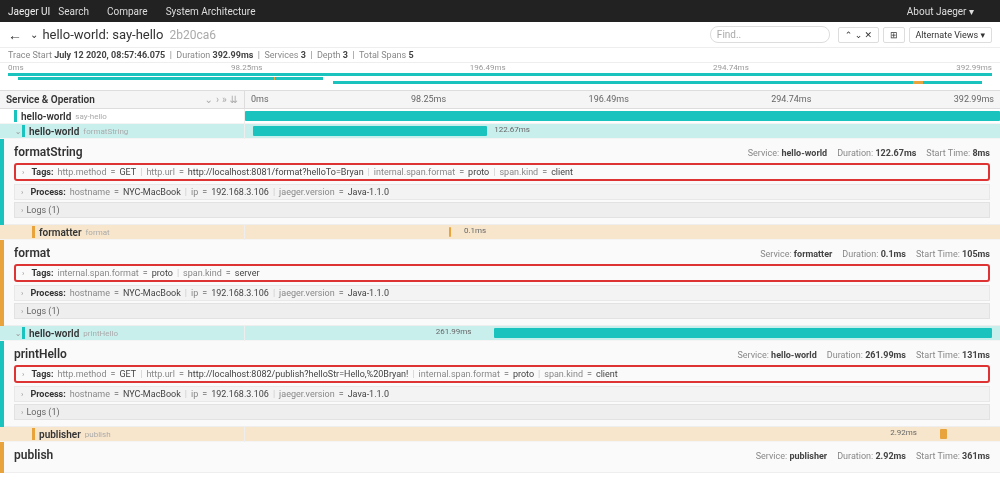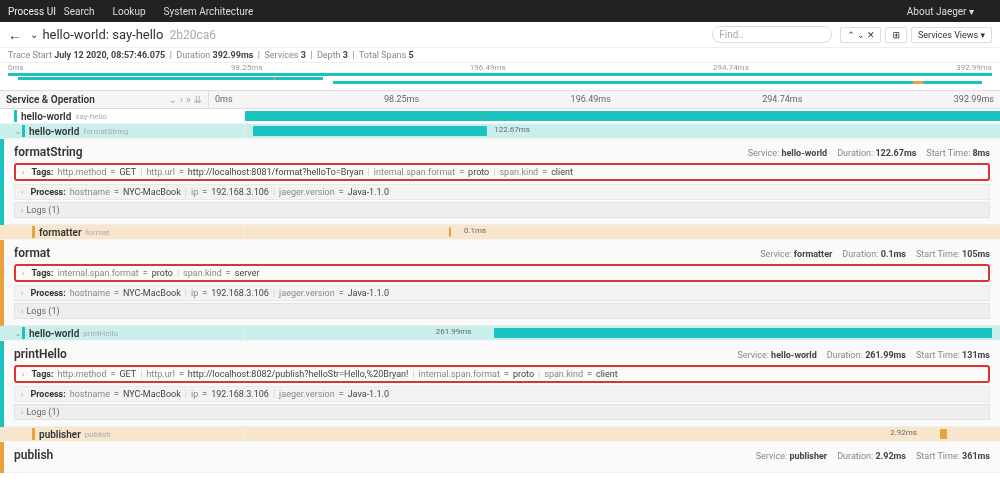--- a/index.html
+++ b/index.html
@@ -18,21 +18,21 @@
 .header .find{border:1px solid #ddd;padding:2px 6px;font-size:10px;width:120px;color:#aaa;border-radius:8px}
 .header .btns{display:flex;gap:4px;margin-left:8px}
 .header .btn{border:1px solid #ddd;padding:2px 6px;font-size:9px;border-radius:2px;cursor:pointer}
 .meta{font-size:9px;color:#888;padding:2px 8px;border-bottom:1px solid #eee}
 .meta b{color:#444}
 .minimap{height:28px;border-bottom:1px solid #ddd;position:relative;padding:0 8px}
 .minimap .ticks{display:flex;justify-content:space-between;font-size:8px;color:#999;height:10px}
 .minimap .bars{position:relative;height:14px}
 .mmbar{position:absolute;height:3px;background:#1ac3bd}
 .columns{display:flex;background:#f5f5f5;border-bottom:1px solid #ddd;font-size:10px}
-.left-col{width:209px;border-right:1px solid #ddd;padding:3px 6px;display:flex;align-items:flex-end}
+.left-col{width:245px;border-right:1px solid #ddd;padding:3px 6px;display:flex;align-items:flex-end}
 .left-col .lbl{font-weight:600}
 .left-col .icons{margin-left:auto;display:flex;gap:3px;color:#aaa}
 .right-col{flex:1;display:flex;justify-content:space-between;padding:3px 6px;font-size:9px;color:#666}
 .tree{display:flex}
 .tree-left{width:245px;border-right:1px solid #eee}
 .tree-right{flex:1;position:relative}
 .span-row{display:flex;align-items:center;font-size:10px;padding:1px 0;border-bottom:1px solid #f4f4f4;cursor:pointer}
 .tree-left .span-row{padding-left:6px}
 .span-row .marker{width:3px;height:12px;margin-right:4px}
 .span-row .svc{font-weight:600;color:#333}
@@ -61,39 +61,39 @@
 .detail-block{display:flex}
 .detail-block .color-strip{width:4px}
 .detail-block .detail{flex:1}
 .teal-bg{background:#c9efed}
 .orange-bg{background:#f7e6cc}
 </style>
 </head>
 <body>
 
 <div class="topbar">
-  <span class="brand">Process UI</span>
+  <span class="brand">Jaeger UI</span>
   <span class="navlink">Search</span>
-  <span class="navlink">Lookup</span>
+  <span class="navlink">Compare</span>
   <span class="navlink">System Architecture</span>
   <span class="spacer"></span>
   <span class="navlink">About Jaeger ▾</span>
 </div>
 
 <div class="header">
   <span class="back">←</span>
   <span class="chev">⌄</span>
   <span class="title">hello-world: say-hello</span>
   <span class="tid">2b20ca6</span>
   <span class="spacer"></span>
   <span class="find">Find..</span>
   <span class="btns">
     <span class="btn">⌃  ⌄  ✕</span>
     <span class="btn">⊞</span>
-    <span class="btn">Services Views ▾</span>
+    <span class="btn">Alternate Views ▾</span>
   </span>
 </div>
 
 <div class="meta">
   <span>Trace Start</span> <b>July 12 2020, 08:57:46.075</b> &nbsp;|&nbsp;
   <span>Duration</span> <b>392.99ms</b> &nbsp;|&nbsp;
   <span>Services</span> <b>3</b> &nbsp;|&nbsp;
   <span>Depth</span> <b>3</b> &nbsp;|&nbsp;
   <span>Total Spans</span> <b>5</b>
 </div>

